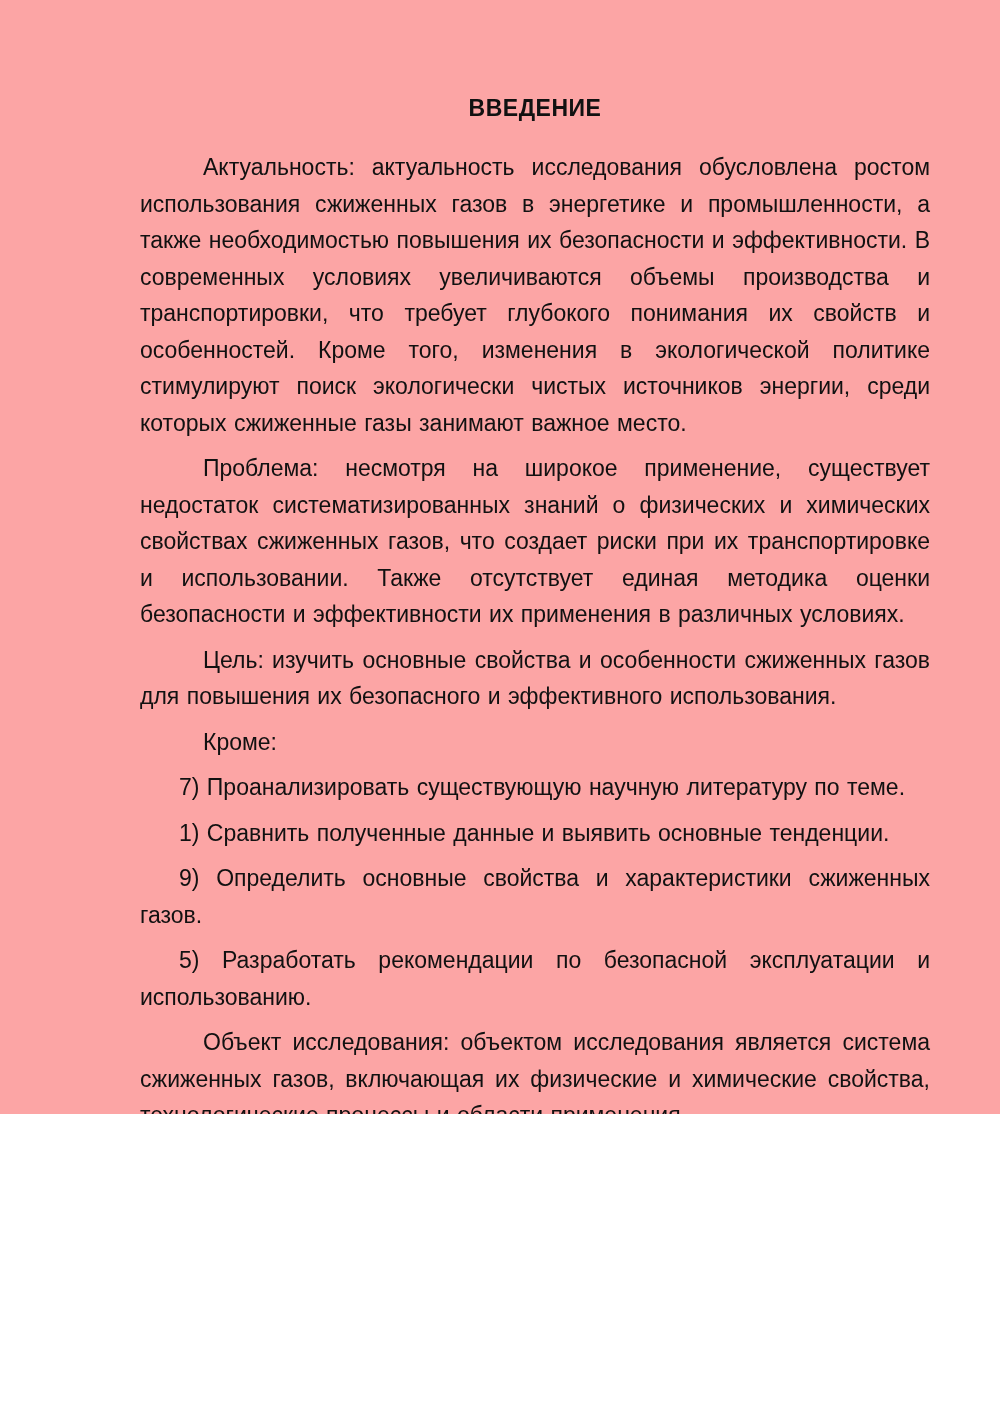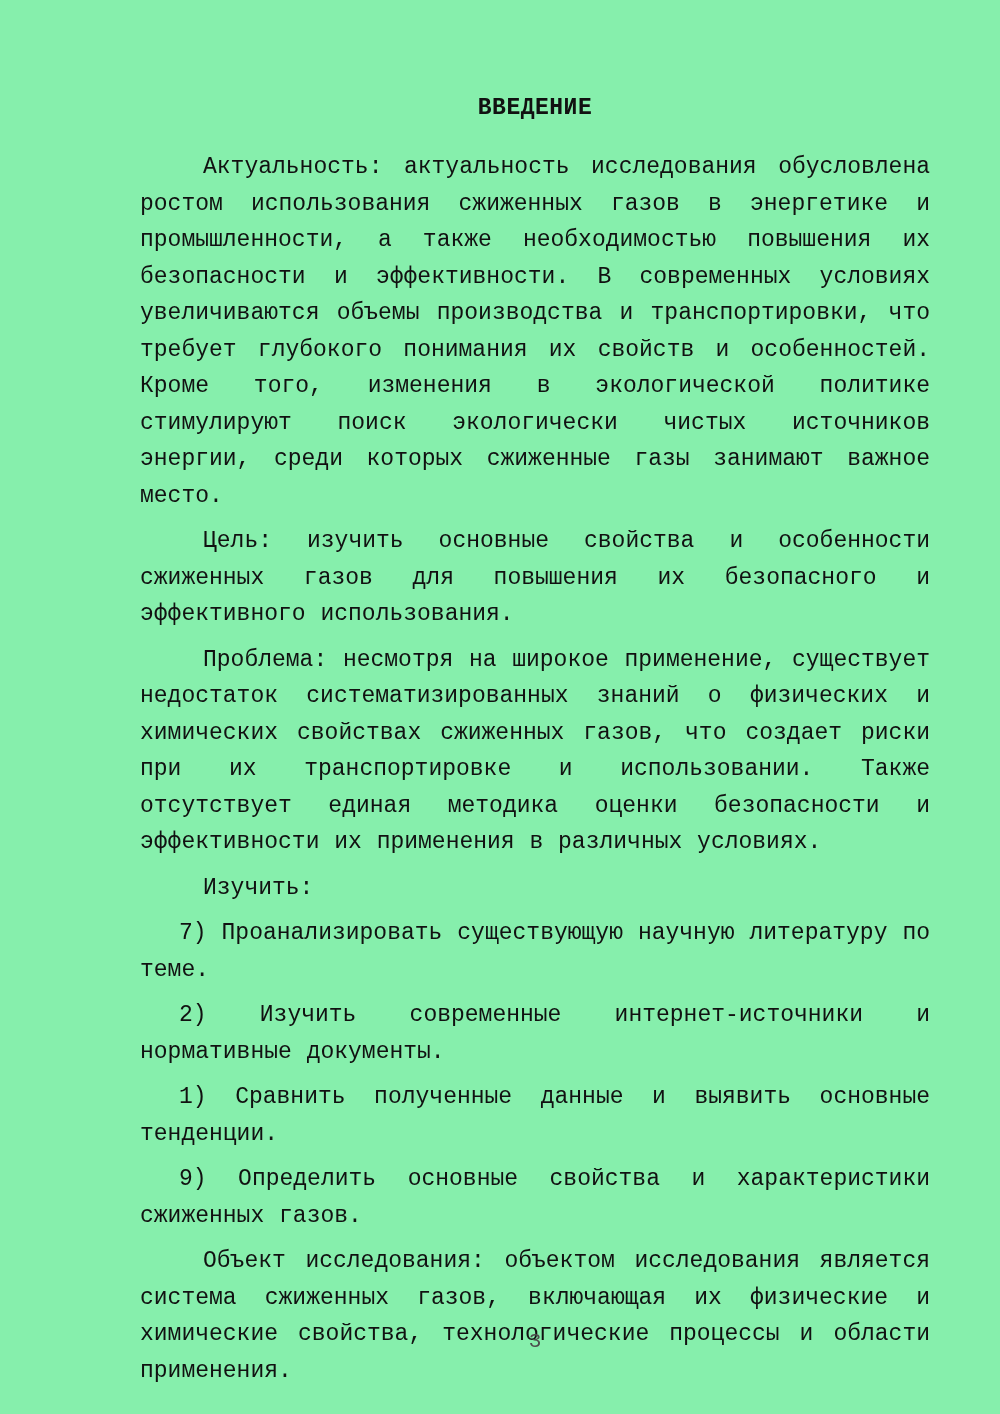--- a/index.html
+++ b/index.html
@@ -4,24 +4,24 @@
 <title>ВВЕДЕНИЕ</title>
 <style>
   html, body {
     margin: 0;
     padding: 0;
     background: #ffffff;
   }
   .page {
     position: relative;
     width: 1000px;
-    height: 1414px;
-    background: #86efac;
+    height: 1114px;
+    background: #fca5a5;
     overflow: hidden;
-    font-family: Liberation Mono, monospace;
+    font-family: Liberation Sans, sans-serif;
     color: #111111;
     box-sizing: border-box;
   }
   .content {
     position: absolute;
     top: 94px;
     left: 140px;
     width: 790px;
   }
   .doc-title {
@@ -56,33 +56,33 @@
 </style>
 </head>
 <body>
 
 <div class="page">
   <div class="content">
     <h1 class="doc-title">ВВЕДЕНИЕ</h1>
 
     <p class="para">Актуальность: актуальность исследования обусловлена ростом использования сжиженных газов в энергетике и промышленности, а также необходимостью повышения их безопасности и эффективности. В современных условиях увеличиваются объемы производства и транспортировки, что требует глубокого понимания их свойств и особенностей. Кроме того, изменения в экологической политике стимулируют поиск экологически чистых источников энергии, среди которых сжиженные газы занимают важное место.</p>
 
+    <p class="para">Проблема: несмотря на широкое применение, существует недостаток систематизированных знаний о физических и химических свойствах сжиженных газов, что создает риски при их транспортировке и использовании. Также отсутствует единая методика оценки безопасности и эффективности их применения в различных условиях.</p>
+
     <p class="para">Цель: изучить основные свойства и особенности сжиженных газов для повышения их безопасного и эффективного использования.</p>
 
-    <p class="para">Проблема: несмотря на широкое применение, существует недостаток систематизированных знаний о физических и химических свойствах сжиженных газов, что создает риски при их транспортировке и использовании. Также отсутствует единая методика оценки безопасности и эффективности их применения в различных условиях.</p>
-
-    <p class="para">Изучить:</p>
+    <p class="para">Кроме:</p>
 
     <p class="para task">7) Проанализировать существующую научную литературу по теме.</p>
 
-    <p class="para task">2) Изучить современные интернет-источники и нормативные документы.</p>
 
     <p class="para task">1) Сравнить полученные данные и выявить основные тенденции.</p>
 
     <p class="para task">9) Определить основные свойства и характеристики сжиженных газов.</p>
 
+    <p class="para task">5) Разработать рекомендации по безопасной эксплуатации и использованию.</p>
 
     <p class="para">Объект исследования: объектом исследования является система сжиженных газов, включающая их физические и химические свойства, технологические процессы и области применения.</p>
 
   </div>
 
   <div class="page-number">3</div>
 </div>
 
 </body></html>

